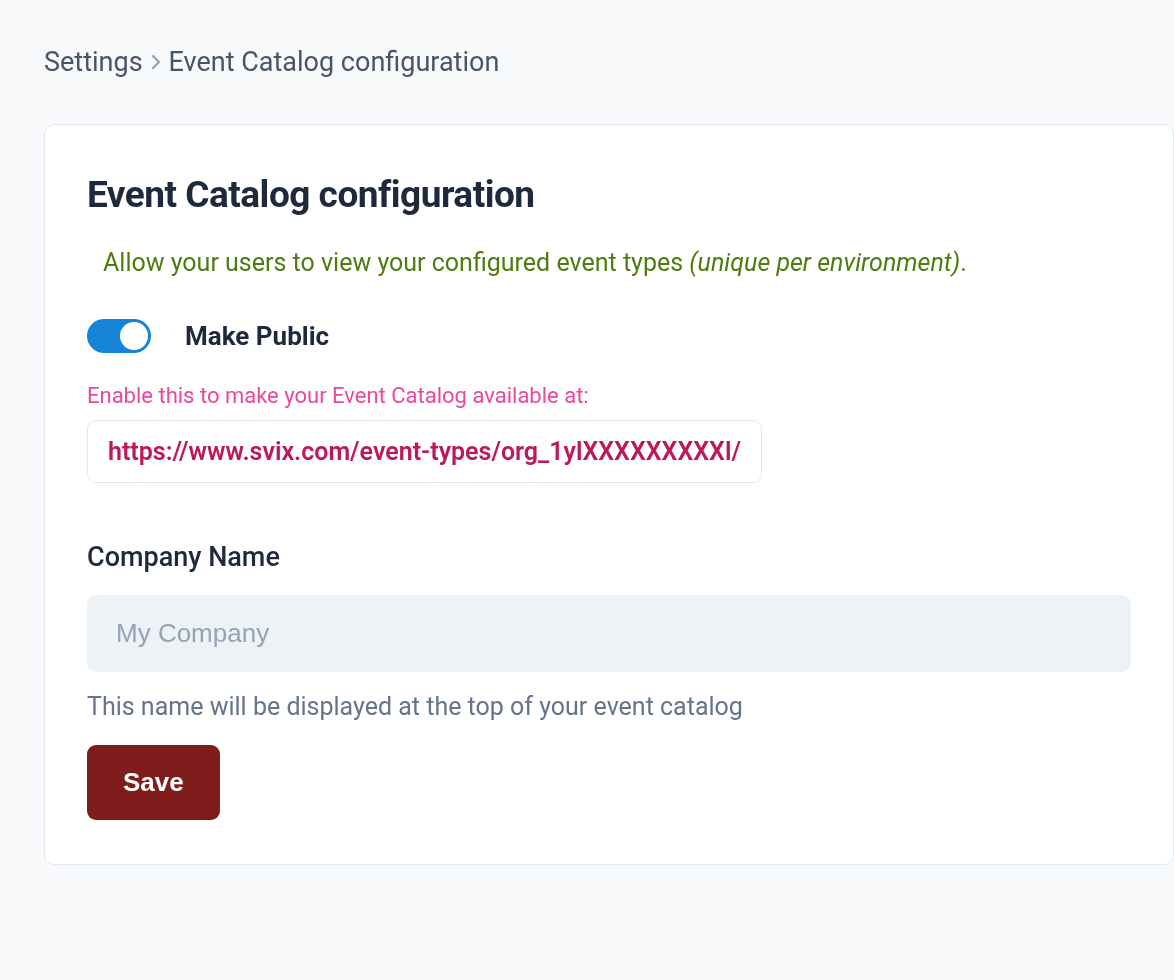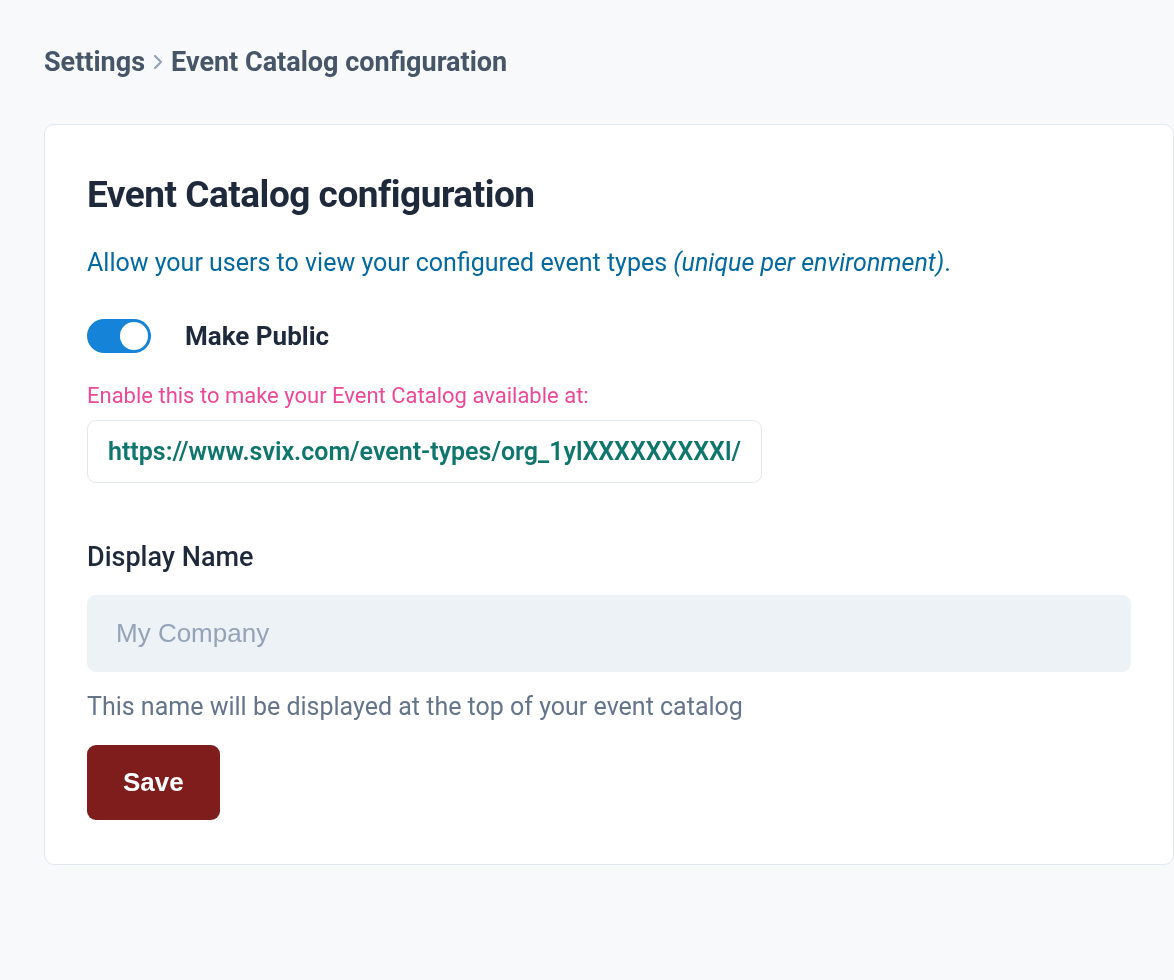--- a/index.html
+++ b/index.html
@@ -12,21 +12,21 @@
       overflow: hidden;
     }
     .page {
       padding: 46px 0 0 44px;
     }
     .breadcrumb {
       display: flex;
       align-items: center;
       gap: 8px;
       font-size: 27px;
-      font-weight: 700;
+      font-weight: 400;
       color: #475569;
       margin-bottom: 46px;
     }
     .breadcrumb .sep {
       color: #94a3b8;
       font-size: 22px;
       display: inline-flex;
       align-items: center;
     }
     .card {
@@ -38,22 +38,23 @@
     }
     .card-title {
       font-size: 37px;
       font-weight: 700;
       color: #1e293b;
       margin-bottom: 32px;
       letter-spacing: -0.5px;
     }
     .card-desc {
       font-size: 25px;
-      color: #0369a1;
+      color: #4d7c0f;
       margin-bottom: 42px;
+      margin-left: 16px;
     }
     .card-desc em {
       font-style: italic;
     }
     .toggle-row {
       display: flex;
       align-items: center;
       gap: 34px;
       margin-bottom: 30px;
     }
@@ -86,21 +87,21 @@
       margin-bottom: 12px;
     }
     .url-box {
       border: 1px solid #e2e8f0;
       border-radius: 9px;
       padding: 16px 20px;
       display: inline-block;
       margin-bottom: 58px;
     }
     .url-box a {
-      color: #0f766e;
+      color: #be185d;
       font-size: 25px;
       font-weight: 600;
       text-decoration: none;
     }
     .field-label {
       font-size: 27px;
       font-weight: 500;
       color: #1e293b;
       margin-bottom: 22px;
       display: block;
@@ -161,19 +162,19 @@
       </div>
       <span class="toggle-label">Make Public</span>
     </div>
 
     <p class="enable-desc">Enable this to make your Event Catalog available at:</p>
 
     <div class="url-box">
       <a href="#">https://www.svix.com/event-types/org_1ylXXXXXXXXXl/</a>
     </div>
 
-    <label class="field-label">Display Name</label>
+    <label class="field-label">Company Name</label>
     <input type="text" class="text-input" placeholder="My Company" style="">
     <p class="help-text">This name will be displayed at the top of your event catalog</p>
 
     <button class="save-btn">Save</button>
   </div>
 </div>
 
 </body></html>

